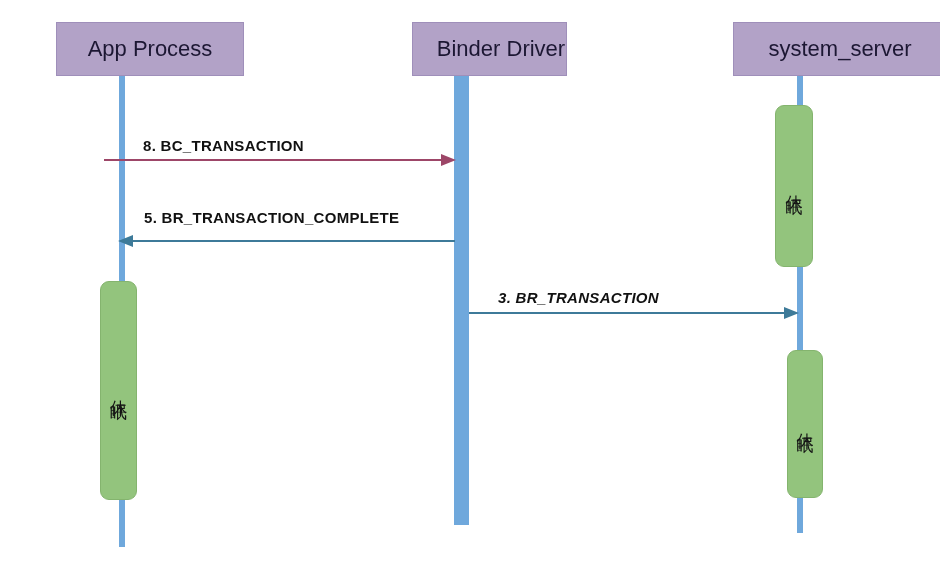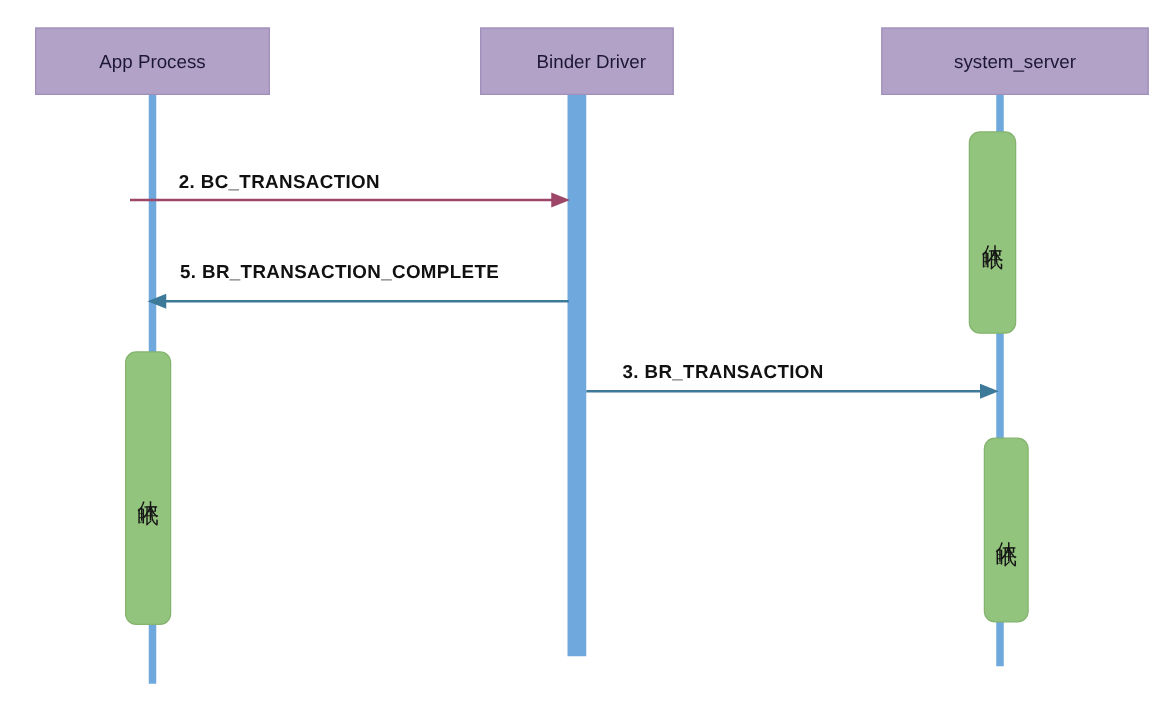--- a/index.html
+++ b/index.html
@@ -16,22 +16,23 @@
   .participant {
     position: absolute;
     top: 22px;
     height: 54px;
     background: var(--participant_fill);
     border: 1px solid var(--participant_border);
     box-sizing: border-box;
     display: flex;
     align-items: center;
     justify-content: center;
-    font-size: 15px;
+    font-size: 22px;
     color: #1c1733;
+    margin-left: 28px;
   }
   .p-app    { left: 28px;  width: 188px; }
   .p-binder { left: 384px; width: 155px; padding-left: 23px; }
   .p-system { left: 705px; width: 214px; }
 
   
   .lifeline { position: absolute; background: var(--lifeline); }
   .ll-app    { left: 119px; top: 76px; width: 6px;  height: 471px; }
   .ll-binder { left: 454px; top: 76px; width: 15px; height: 449px; }
   .ll-system { left: 797px; top: 76px; width: 6px;  height: 457px; }
@@ -80,21 +81,21 @@
   .msg-label {
     position: absolute;
     font-size: 15px;
     font-weight: bold;
     color: var(--label_text);
     white-space: nowrap;
     letter-spacing: 0.3px;
   }
   .l1 { left: 143px; top: 137px; }
   .l2 { left: 144px; top: 209px; }
-  .l3 { left: 498px; top: 289px; }
+  .l3 { left: 498px; top: 289px; font-style: italic; }
 </style>
 </head>
 <body>
 
 <div class="canvas">
 
   <div class="participant p-app">
     <span>App Process</span>
   </div>
   <div class="participant p-binder">
@@ -111,21 +112,21 @@
   <div class="activation act-sys1">
     <span class="cjk">休眠</span>
   </div>
   <div class="activation act-app">
     <span class="cjk">休眠</span>
   </div>
   <div class="activation act-sys2">
     <span class="cjk">休眠</span>
   </div>
 
-  <div class="msg-label l1">2. BC_TRANSACTION</div>
+  <div class="msg-label l1">8. BC_TRANSACTION</div>
   <div class="msg-line m1"></div>
   <div class="arrowhead h1"></div>
 
   <div class="msg-label l2">5. BR_TRANSACTION_COMPLETE</div>
   <div class="msg-line m2"></div>
   <div class="arrowhead h2"></div>
 
   <div class="msg-label l3">3. BR_TRANSACTION</div>
   <div class="msg-line m3"></div>
   <div class="arrowhead h3"></div>

